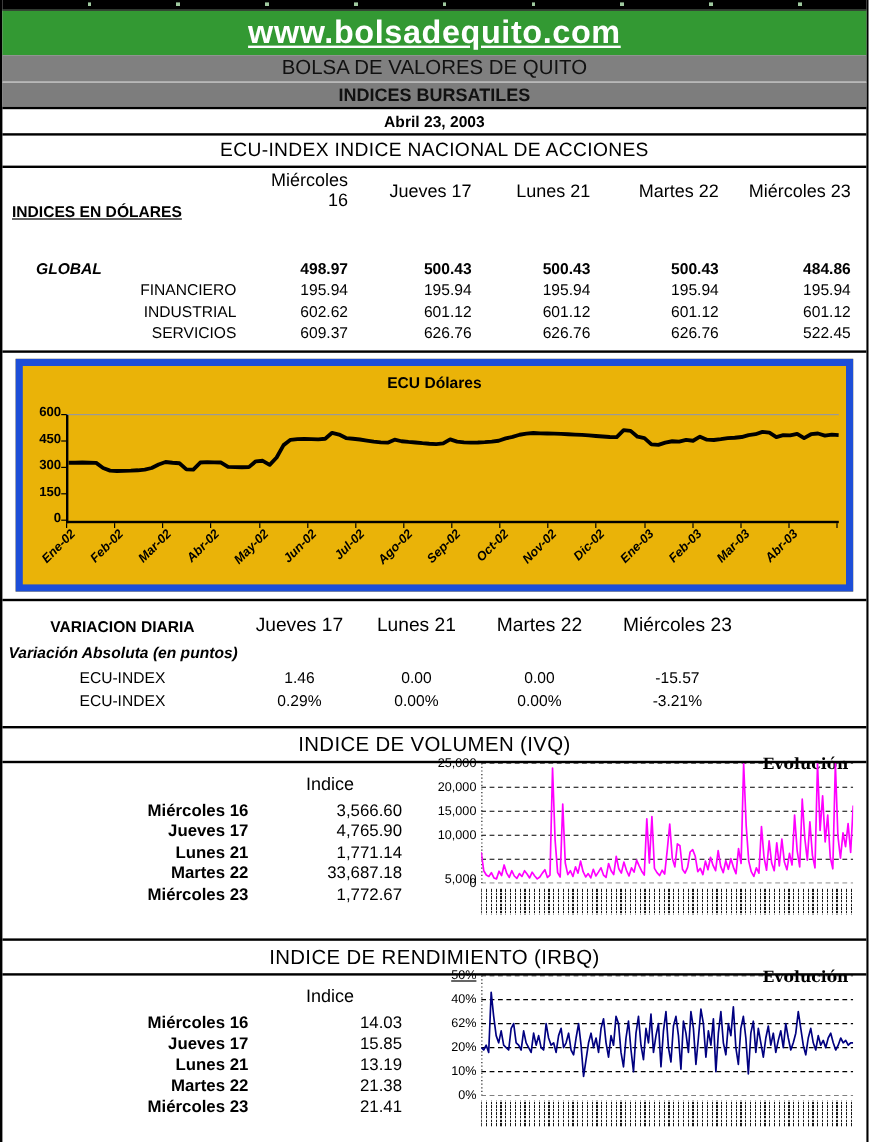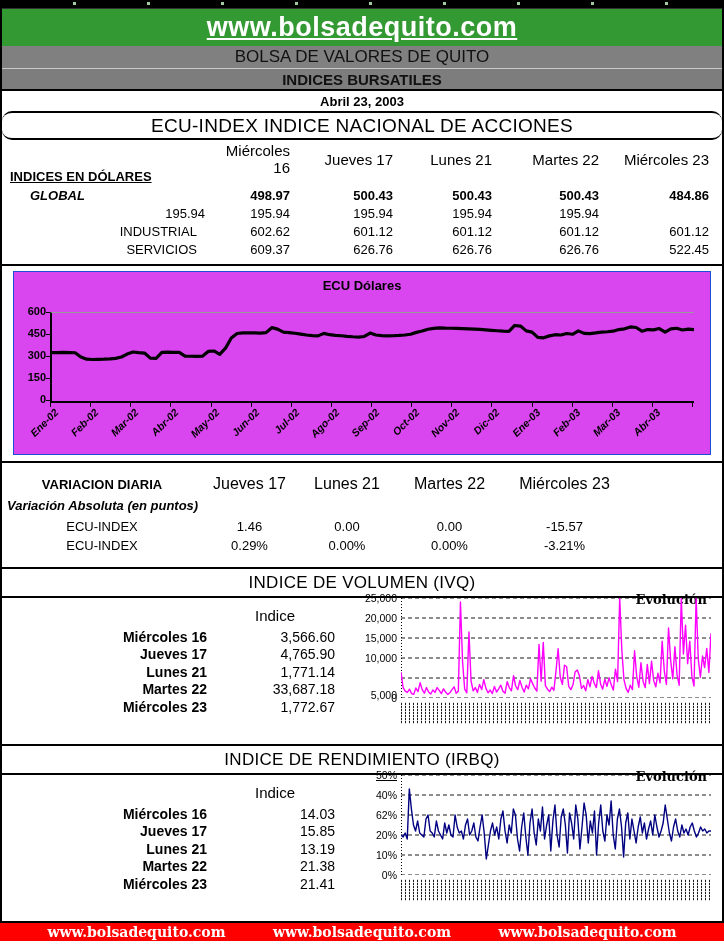--- a/index.html
+++ b/index.html
@@ -18,36 +18,36 @@
     display:flex;align-items:center;justify-content:center;}
   .band-green .url{color:#fff;font-weight:bold;font-size:27px;letter-spacing:.5px;
     text-decoration:underline;cursor:pointer;}
   .band-gray1{height:22px;background:#808080;display:flex;align-items:center;justify-content:center;
     font-size:17px;color:#111;}
   .band-gray2{height:20px;background:#7d7d7d;border-top:1px solid #c8c8c8;
     display:flex;align-items:center;justify-content:center;font-size:15px;font-weight:600;color:#111;}
   .date-row{height:20px;border-top:2px solid #000;display:flex;align-items:center;justify-content:center;
     font-size:13px;font-weight:bold;}
   .ecu-title{height:25px;border-top:2px solid #000;border-bottom:2px solid #000;
-    display:flex;align-items:center;justify-content:center;font-size:19px;letter-spacing:.3px;border-radius:10px;}
+    display:flex;align-items:center;justify-content:center;font-size:16px;letter-spacing:.3px;}
 
   
   .ecu-table{padding:2px 4px 6px 4px;}
   .trow{display:grid;grid-template-columns:201px 85px 103px 99px 107px 110px;}
   .trow.hdr{font-size:15px;height:24px;align-items:center;}
   .trow .num{text-align:right;padding-right:2px;}
   .grp{font-size:13px;font-weight:bold;text-decoration:underline;padding:3px 0 2px 4px;}
   .trow.data{font-size:13px;height:18px;align-items:center;}
   .lab-right{text-align:right;padding-right:10px;}
   .lab-global{font-weight:bold;font-style:italic;padding-left:24px;}
-  .bold{font-weight:bold;}
+  .bold{font-weight:bold;margin-top:28px;}
 
   
   .chart-section{border-top:2px solid #000;padding:5px 11px 6px 11px;}
-  .ecu-box{border:1px solid #1d4ed8;height:182px;position:relative;background:#d946ef;}
+  .ecu-box{border:6px solid #1d4ed8;height:182px;position:relative;background:#eab308;}
   .ecu-box .ctitle{position:absolute;top:6px;left:0;width:100%;text-align:center;
     font-size:13px;font-weight:bold;}
   .ecu-plot{position:absolute;left:36px;top:40px;width:642px;height:88px;
     border-left:2px solid #000;border-bottom:2px solid #000;border-top:1px solid #999;}
   .ecu-plot svg{position:absolute;left:0;top:0;width:100%;height:100%;display:block;}
   .eylab{position:absolute;left:2px;width:30px;text-align:right;font-size:11px;font-weight:bold;}
   .eytick{position:absolute;left:32px;width:4px;height:1px;background:#000;}
   .extick{position:absolute;width:1px;height:4px;background:#000;top:131px;}
   .exlab{position:absolute;width:50px;text-align:right;font-size:10.5px;font-style:italic;
     font-weight:bold;transform:rotate(-45deg);transform-origin:100% 0;top:134px;white-space:nowrap;}
@@ -116,20 +116,21 @@
       <div class="grp">INDICES EN DÓLARES</div>
       <div class="trow data bold">
         <div class="lab-global">GLOBAL</div>
         <div class="num">498.97</div>
         <div class="num">500.43</div>
         <div class="num">500.43</div>
         <div class="num">500.43</div>
         <div class="num">484.86</div>
       </div>
       <div class="trow data">
+        <div class="lab-right">FINANCIERO</div>
         <div class="num">195.94</div>
         <div class="num">195.94</div>
         <div class="num">195.94</div>
         <div class="num">195.94</div>
         <div class="num">195.94</div>
       </div>
       <div class="trow data">
         <div class="lab-right">INDUSTRIAL</div>
         <div class="num">602.62</div>
         <div class="num">601.12</div>

